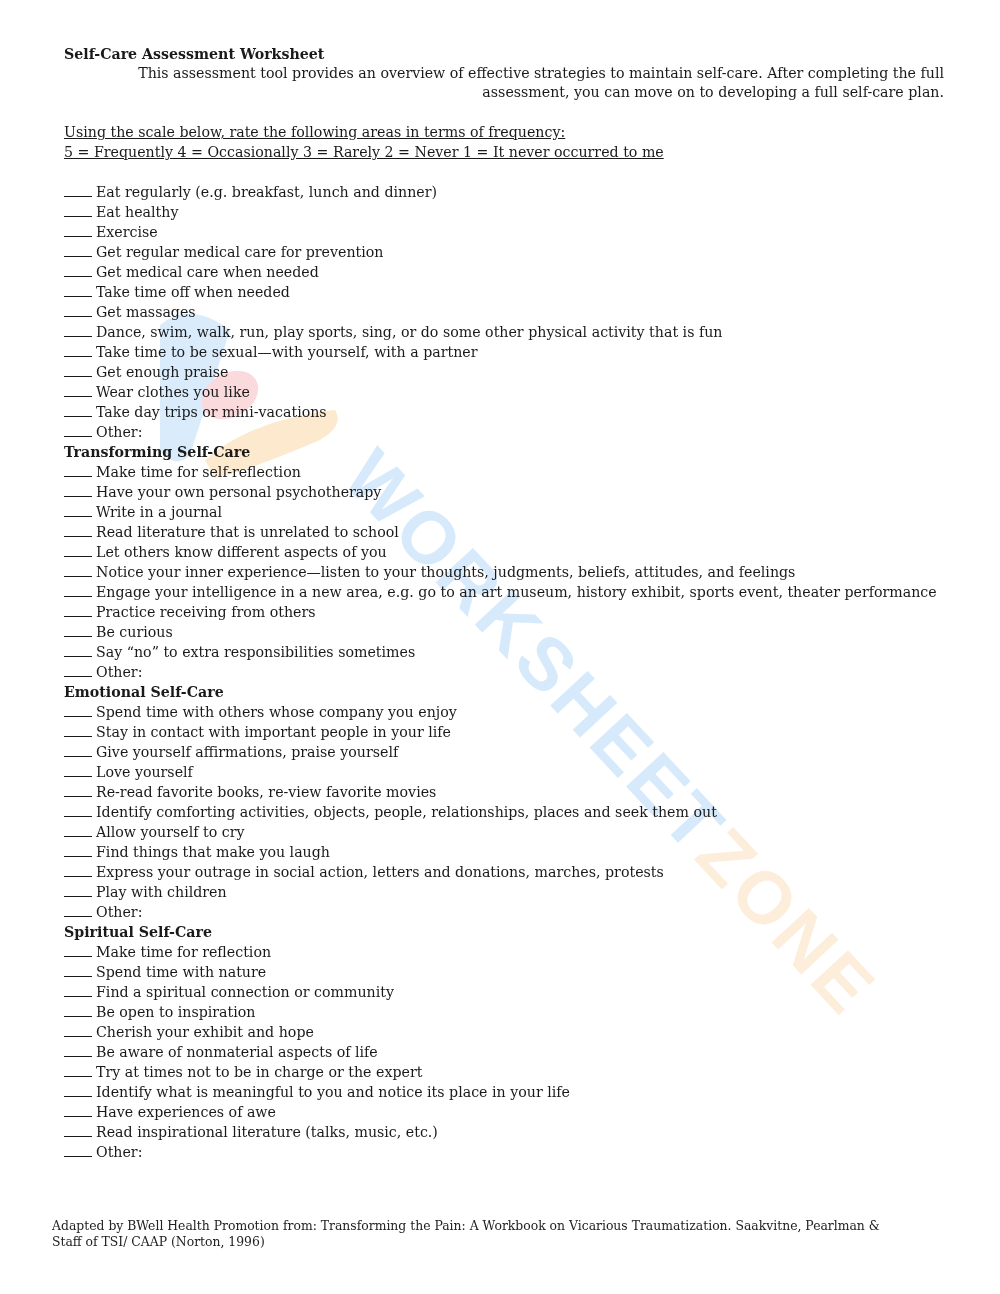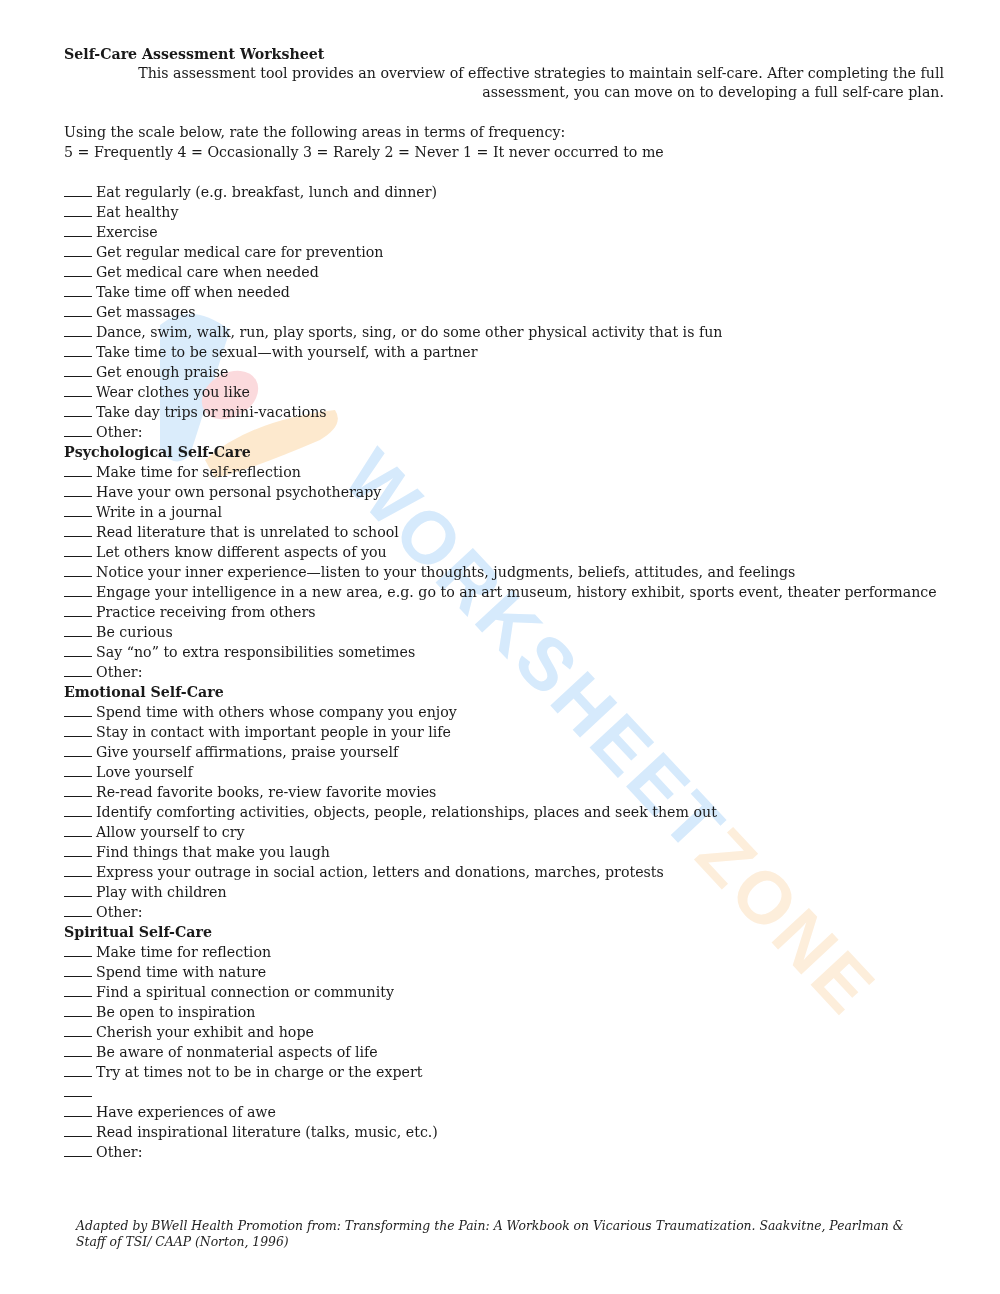--- a/index.html
+++ b/index.html
@@ -5,25 +5,25 @@
   html, body { margin: 0; padding: 0; background: #ffffff; }
   body {
     width: 1000px; height: 1294px; position: relative; overflow: hidden;
     font-family: "DejaVu Serif", "Liberation Serif", serif;
     color: #1a1a1a;
   }
   .page { position: absolute; left: 64px; top: 44px; width: 880px; font-size: 14.2px; line-height: 20px; }
   .title { font-weight: bold; height: 20px; }
   .intro { line-height: 19px; text-align: right; }
   .gap { height: 20px; }
-  .scale-line { height: 20px; }
+  .scale-line { height: 20px; text-decoration: underline; }
   .section-heading { font-weight: bold; height: 20px; }
   .item { height: 20px; white-space: nowrap; }
   .blank { display: inline-block; width: 28px; border-bottom: 1px solid #1a1a1a; height: 14px; margin-right: 4px; vertical-align: baseline; }
-  .footer { position: absolute; left: 76px; top: 1218px; width: 860px; font-size: 12.4px; line-height: 16px; color: #222; font-style: italic; }
+  .footer { position: absolute; left: 52px; top: 1218px; width: 860px; font-size: 12.4px; line-height: 16px; color: #222; }
   .watermark { position: absolute; left: 0; top: 0; width: 1000px; height: 1294px; pointer-events: none; z-index: 0; }
   .content { position: relative; z-index: 1; }
 </style>
 </head>
 <body>
 
 <svg class="watermark" viewBox="0 0 1000 1294" xmlns="http://www.w3.org/2000/svg">
   <g opacity="0.9">
     <path d="M160 325 Q 190 300 230 330 L 190 455 Q 175 470 160 450 Z" fill="#d7eafb"></path>
     <ellipse cx="230" cy="395" rx="30" ry="22" fill="#fbd6da" transform="rotate(-30 230 395)"></ellipse>
@@ -50,21 +50,21 @@
         <div class="item"><span class="blank"></span><span>Get regular medical care for prevention</span></div>
         <div class="item"><span class="blank"></span><span>Get medical care when needed</span></div>
         <div class="item"><span class="blank"></span><span>Take time off when needed</span></div>
         <div class="item"><span class="blank"></span><span>Get massages</span></div>
         <div class="item"><span class="blank"></span><span>Dance, swim, walk, run, play sports, sing, or do some other physical activity that is fun</span></div>
         <div class="item"><span class="blank"></span><span>Take time to be sexual—with yourself, with a partner</span></div>
         <div class="item"><span class="blank"></span><span>Get enough praise</span></div>
         <div class="item"><span class="blank"></span><span>Wear clothes you like</span></div>
         <div class="item"><span class="blank"></span><span>Take day trips or mini-vacations</span></div>
         <div class="item"><span class="blank"></span><span>Other:</span></div>
-        <div class="section-heading">Psychological Self-Care</div>
+        <div class="section-heading">Transforming Self-Care</div>
         <div class="item"><span class="blank"></span><span>Make time for self-reflection</span></div>
         <div class="item"><span class="blank"></span><span>Have your own personal psychotherapy</span></div>
         <div class="item"><span class="blank"></span><span>Write in a journal</span></div>
         <div class="item"><span class="blank"></span><span>Read literature that is unrelated to school</span></div>
         <div class="item"><span class="blank"></span><span>Let others know different aspects of you</span></div>
         <div class="item"><span class="blank"></span><span>Notice your inner experience—listen to your thoughts, judgments, beliefs, attitudes, and feelings</span></div>
         <div class="item"><span class="blank"></span><span>Engage your intelligence in a new area, e.g. go to an art museum, history exhibit, sports event, theater performance</span></div>
         <div class="item"><span class="blank"></span><span>Practice receiving from others</span></div>
         <div class="item"><span class="blank"></span><span>Be curious</span></div>
         <div class="item"><span class="blank"></span><span>Say “no” to extra responsibilities sometimes</span></div>
@@ -82,21 +82,21 @@
         <div class="item"><span class="blank"></span><span>Play with children</span></div>
         <div class="item"><span class="blank"></span><span>Other:</span></div>
         <div class="section-heading">Spiritual Self-Care</div>
         <div class="item"><span class="blank"></span><span>Make time for reflection</span></div>
         <div class="item"><span class="blank"></span><span>Spend time with nature</span></div>
         <div class="item"><span class="blank"></span><span>Find a spiritual connection or community</span></div>
         <div class="item"><span class="blank"></span><span>Be open to inspiration</span></div>
         <div class="item"><span class="blank"></span><span>Cherish your exhibit and hope</span></div>
         <div class="item"><span class="blank"></span><span>Be aware of nonmaterial aspects of life</span></div>
         <div class="item"><span class="blank"></span><span>Try at times not to be in charge or the expert</span></div>
-        <div class="item"><span class="blank"></span></div>
+        <div class="item"><span class="blank"></span><span>Identify what is meaningful to you and notice its place in your life</span></div>
         <div class="item"><span class="blank"></span><span>Have experiences of awe</span></div>
         <div class="item"><span class="blank"></span><span>Read inspirational literature (talks, music, etc.)</span></div>
         <div class="item"><span class="blank"></span><span>Other:</span></div>
       </div>
   </div>
 
   <div class="footer">Adapted by BWell Health Promotion from: Transforming the Pain: A Workbook on Vicarious Traumatization. Saakvitne, Pearlman &amp; Staff of TSI/ CAAP (Norton, 1996)</div>
 </div>
 
 </body></html>

